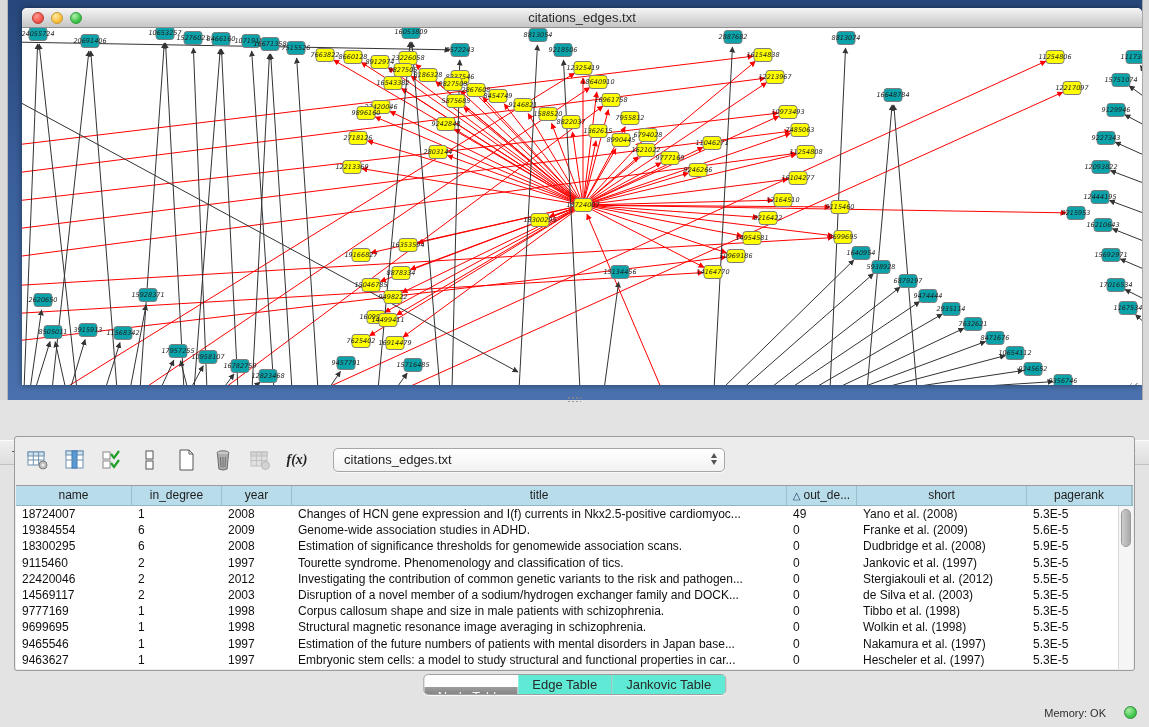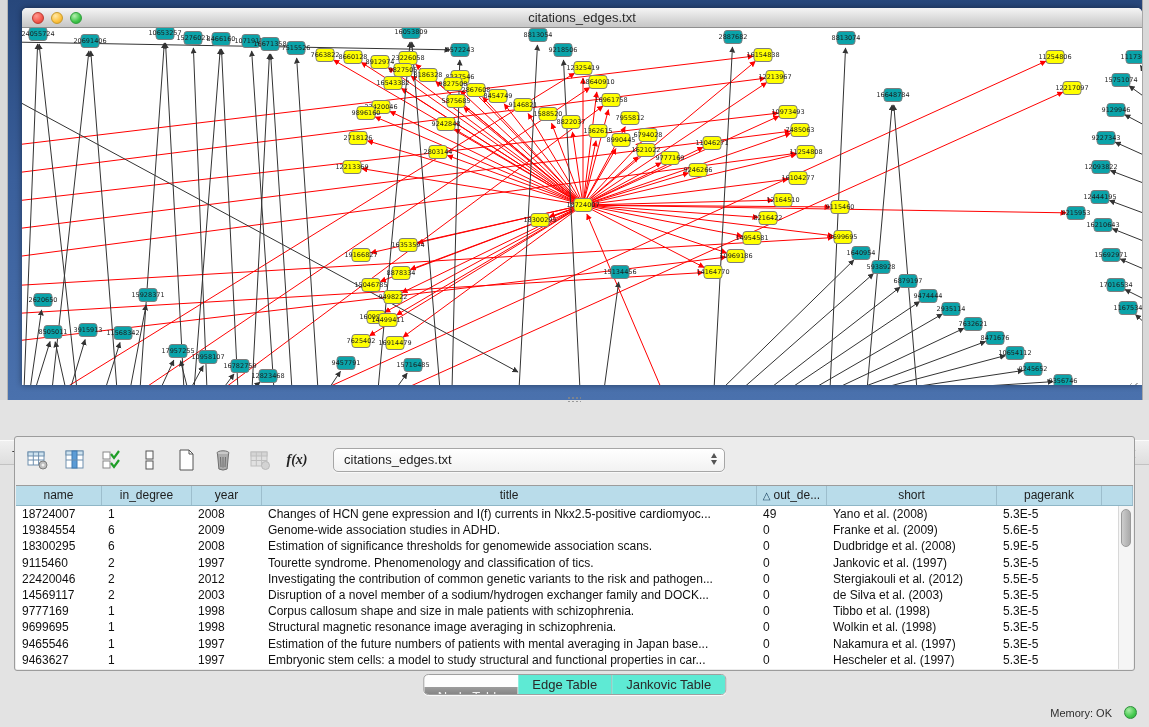--- a/index.html
+++ b/index.html
@@ -17,21 +17,21 @@
                 border-radius:5px 5px 0 0; box-shadow:0 0 6px rgba(0,0,0,.45); overflow:hidden; background:#fff; }
   .titlebar { position:relative; height:20px; background:linear-gradient(180deg,#f5f5f5,#d8d8d8 60%,#c6c6c6);
               border-bottom:1px solid #8f8f8f; }
   .titlebar .title { position:absolute; left:0; right:0; top:0; text-align:center; font-size:13px; line-height:20px; color:#2b2b2b; }
   .lights { position:absolute; left:10px; top:4px; display:flex; gap:7px; }
   .light { width:12px; height:12px; border-radius:50%; }
   .light.red   { background:radial-gradient(circle at 35% 30%,#ff9a90,#f4584d 60%,#d8362c); border:1px solid #b93a31; }
   .light.yellow{ background:radial-gradient(circle at 35% 30%,#ffe9a8,#fdc13d 60%,#e0a023); border:1px solid #c69a2c; }
   .light.green { background:radial-gradient(circle at 35% 30%,#b6f0b0,#3fc549 60%,#27a135); border:1px solid #2f9e3c; }
 
-  .net-canvas { position:relative; width:1120px; height:370px; background:#fff; }
+  .net-canvas { position:relative; width:1120px; height:370px; background:#fff;font-style:italic; }
   svg text.nlbl { font-family:"DejaVu Sans",sans-serif; font-size:6.5px; fill:#1c1c1c; text-anchor:middle; pointer-events:none; }
   .resize-grip { position:absolute; right:2px; bottom:2px; width:13px; height:13px;
     background:repeating-linear-gradient(135deg,transparent 0 3px,#9a9a9a 3px 4px); opacity:.8; }
 
   
   .table-panel { position:absolute; left:0; top:400px; width:1149px; height:327px; background:#e3e3e3; }
   .splitter-handle { position:absolute; left:567px; top:-4px; width:14px; height:6px; opacity:.8;
     background:radial-gradient(circle,#888 1px,transparent 1.2px); background-size:4px 4px; }
   .panel-header { position:relative; height:25px; background:linear-gradient(#f0f0f0,#dedede);
                   border-top:1px solid #fbfbfb; border-bottom:1px solid #c2c2c2;margin-top:40px; }
@@ -55,34 +55,34 @@
   .combo .arrows .up { border-bottom:5px solid #555; }
   .combo .arrows .dn { border-top:5px solid #555; }
 
   .datatable { position:absolute; left:1px; right:1px; top:48px; bottom:1px; background:#fff; overflow:hidden;
                border-top:1px solid #9c9c9c; }
   .thead { display:flex; height:20px; background:#b9dcea; border-bottom:1px solid #8fb6c6; font-size:12px; color:#1d1d1d; }
   .th { border-right:1px solid #9dbecd; text-align:center; line-height:19px; overflow:hidden; white-space:nowrap; }
   .sort-tri { color:#16405e; font-size:10px; margin-right:3px; }
   .trow { display:flex; height:16.2px; font-size:12px; color:#101010; }
   .td { padding-left:6px; line-height:16.2px; white-space:nowrap; overflow:hidden; border-right:0; }
-  .c-name{width:86px;} .c-in{width:90px;} .c-year{width:70px;} .c-title{width:495px;}
+  .c-name{width:116px;} .c-in{width:90px;} .c-year{width:70px;} .c-title{width:495px;}
   .c-out{width:70px;} .c-short{width:170px;} .c-page{width:105px;} .c-fill{flex:1;}
   .vscroll { position:absolute; right:0; top:20px; bottom:0; width:15px; background:#f5f5f5; border-left:1px solid #d8d8d8; }
   .vthumb { position:absolute; left:2px; top:3px; width:10px; height:38px; border-radius:6px;
             background:linear-gradient(90deg,#cdcdcd,#a9a9a9); border:1px solid #9a9a9a; }
 
   .tabs { position:absolute; left:50%; transform:translateX(-50%); top:274px; display:inline-flex; height:21px;
           border:1px solid #9f9f9f; border-radius:5px; overflow:hidden; background:#fdfdfd; box-shadow:0 1px 0 rgba(255,255,255,.8); }
   .tab { padding:0 14px; line-height:20px; font-size:13px; color:#2a2a2a; border-right:1px solid #b9b9b9; background:#5eead4; }
   .tab:last-child { border-right:0; }
   .tab.active { background:linear-gradient(#9c9c9c,#868686); color:#f3f3f3;margin-top:12px; }
 
   .statusbar { position:absolute; left:0; right:0; bottom:0; height:27px; }
-  .mem { position:absolute; right:12px; top:6px; display:flex; align-items:center; gap:12px; font-size:11px; color:#2e2e2e; }
+  .mem { position:absolute; right:12px; top:6px; display:flex; align-items:center; gap:18px; font-size:11px; color:#2e2e2e; }
   .mem-dot { width:13px; height:13px; border-radius:50%; border:1px solid #2c8e3a;
              background:radial-gradient(circle at 35% 30%,#a9ecA5,#44c94e 60%,#2da23b); }
 </style>
 </head>
 <body>
 
 <div class="app">
 
   <div class="desktop">
     <div class="net-window">
@@ -831,21 +831,21 @@
               <div class="td c-year">1998</div>
               <div class="td c-title">Structural magnetic resonance image averaging in schizophrenia.</div>
               <div class="td c-out">0</div>
               <div class="td c-short">Wolkin et al. (1998)</div>
               <div class="td c-page">5.3E-5</div>
             </div>
             <div class="trow">
               <div class="td c-name">9465546</div>
               <div class="td c-in">1</div>
               <div class="td c-year">1997</div>
-              <div class="td c-title">Estimation of the future numbers of patients with mental averaging in Japan base...</div>
+              <div class="td c-title">Estimation of the future numbers of patients with mental disorders in Japan base...</div>
               <div class="td c-out">0</div>
               <div class="td c-short">Nakamura et al. (1997)</div>
               <div class="td c-page">5.3E-5</div>
             </div>
             <div class="trow">
               <div class="td c-name">9463627</div>
               <div class="td c-in">1</div>
               <div class="td c-year">1997</div>
               <div class="td c-title">Embryonic stem cells: a model to study structural and functional properties in car...</div>
               <div class="td c-out">0</div>

